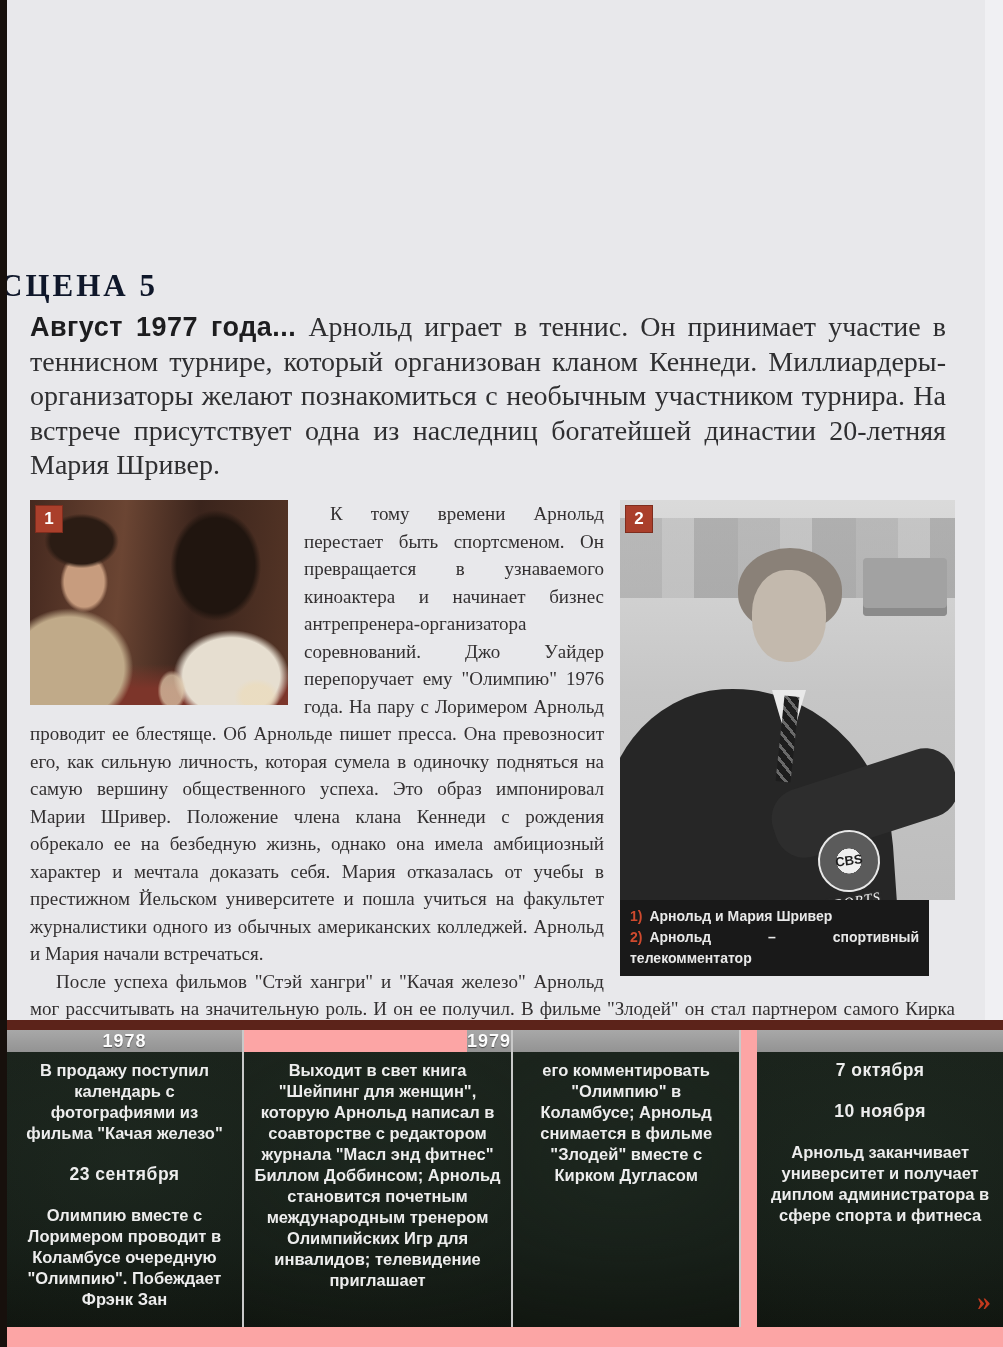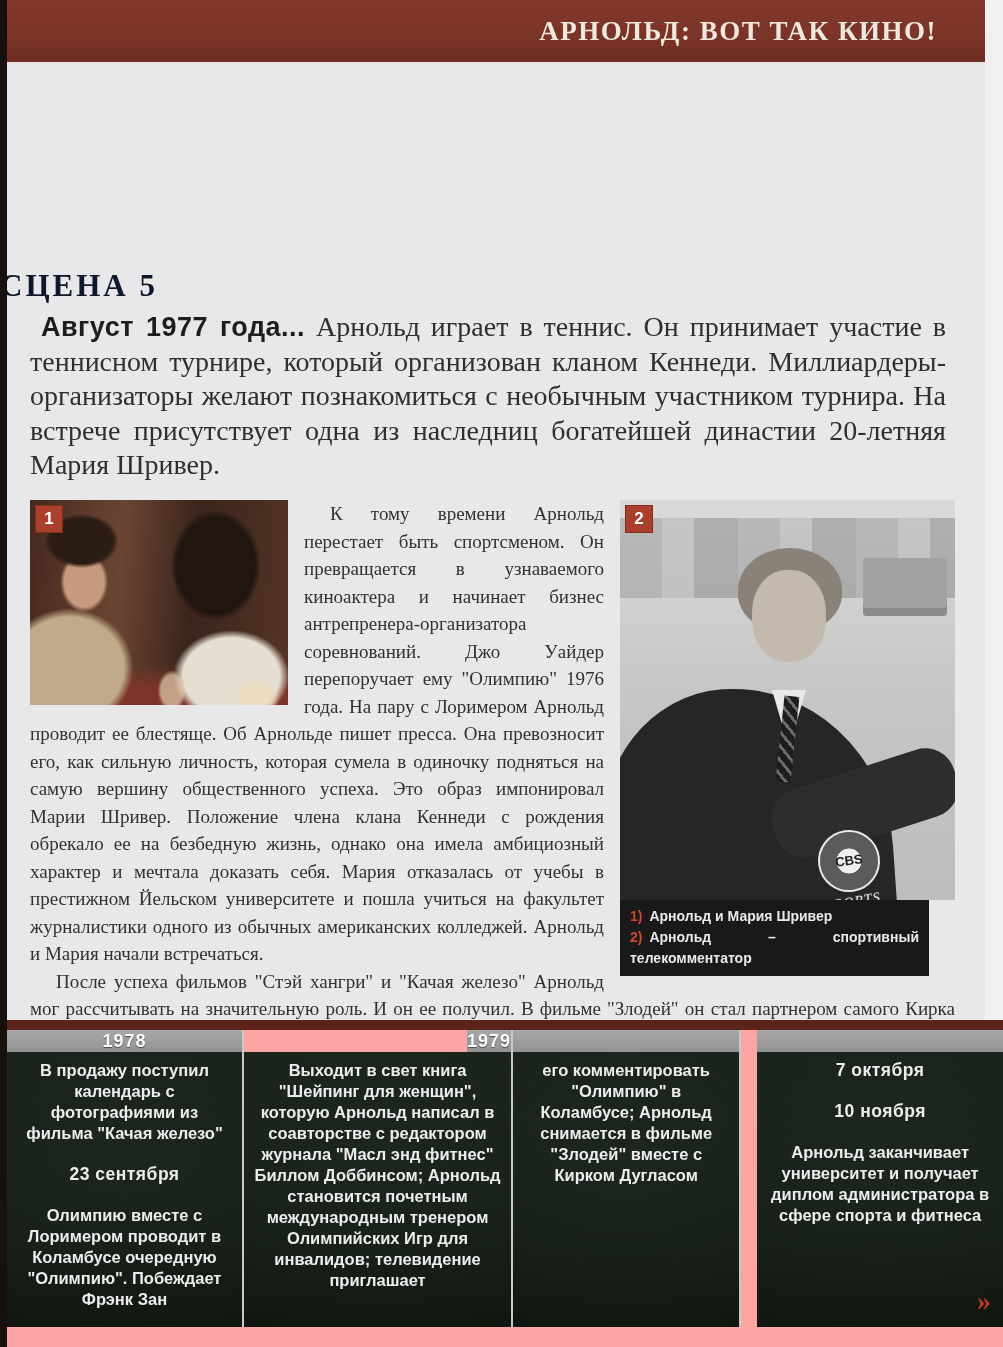--- a/index.html
+++ b/index.html
@@ -32,21 +32,21 @@
     color:#0f172a;letter-spacing:3px;
   }
 
   
   .intro{
     position:absolute;left:30px;top:310px;width:916px;
     font-size:28px;line-height:34.5px;text-align:justify;color:#2f2f31;
   }
   .intro-lead{
     font-family:"Liberation Sans", sans-serif;font-weight:bold;font-style:normal;
-    font-size:27px;color:#1d1d1f;letter-spacing:0.5px;margin-left:11px;
+    font-size:27px;color:#1d1d1f;letter-spacing:0.5px;
   }
   .intro-body{font-family:"Liberation Serif", serif;}
 
   
   .article{
     position:absolute;left:30px;top:500px;width:925px;
     font-size:19px;line-height:27.5px;text-align:justify;color:#333031;
   }
   .article p{margin:0;text-indent:26px;}
 
@@ -144,23 +144,20 @@
   }
 </style>
 </head>
 <body>
 
 <div class="page">
 
   <div class="left-strip"></div>
   <div class="right-strip"></div>
 
-  <div class="header-band">
-    <span class="header-title">АРНОЛЬД: ВОТ ТАК КИНО!</span>
-  </div>
 
   <div class="scene-title">СЦЕНА 5</div>
 
   <div class="intro">
     <span class="intro-lead">Август 1977 года...</span>
     <span> </span>
     <span class="intro-body">Арнольд играет в теннис. Он принимает участие в теннисном турнире, который организован кланом Кеннеди. Миллиардеры-организаторы желают познакомиться с необычным участником турнира. На встрече присутствует одна из наследниц богатейшей династии 20-летняя Мария Шривер.</span>
   </div>
 
   <div class="article">

